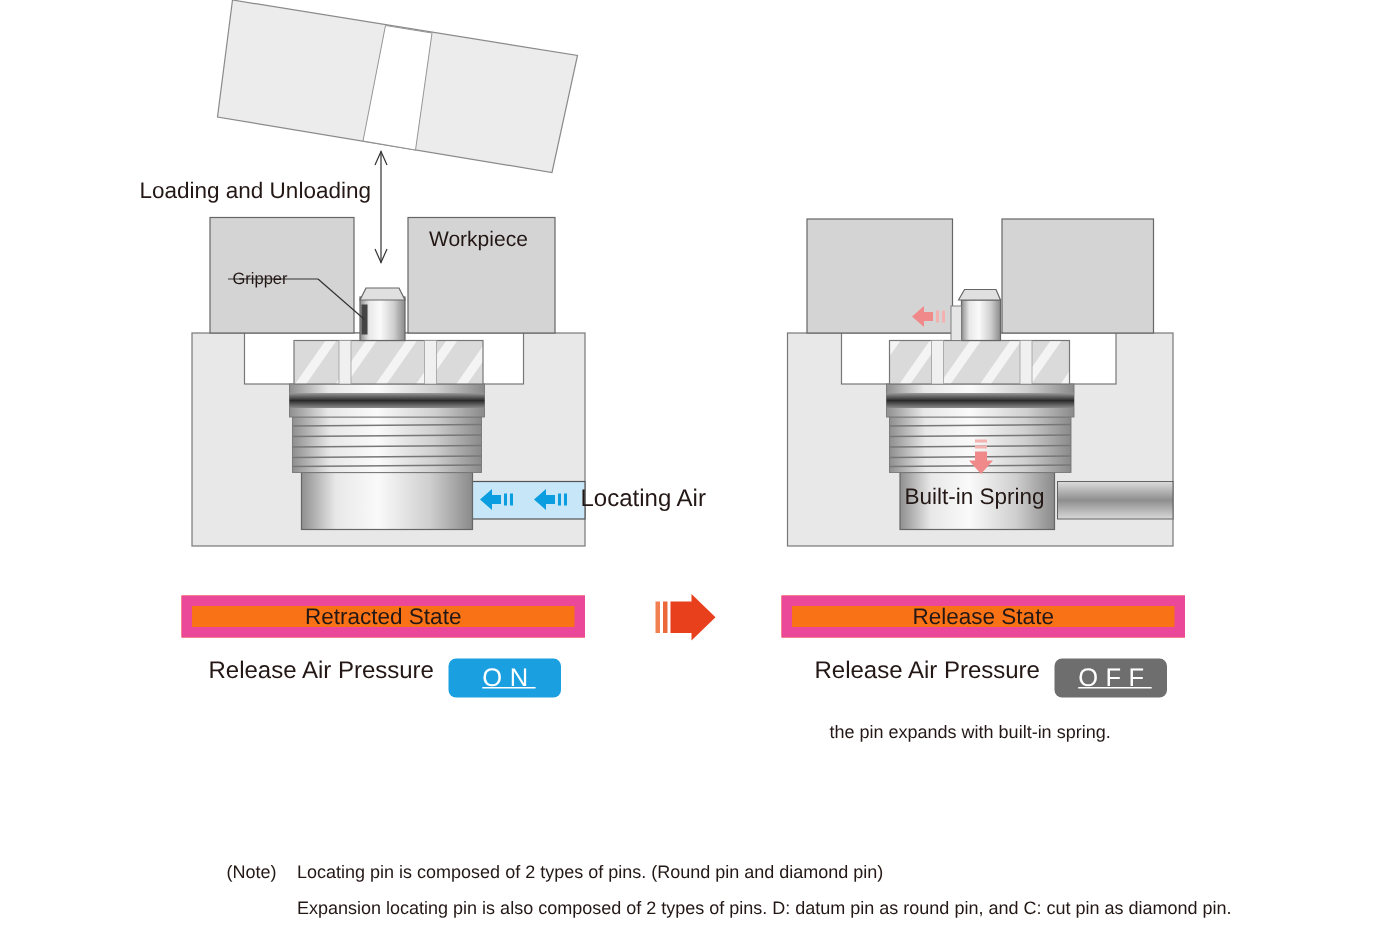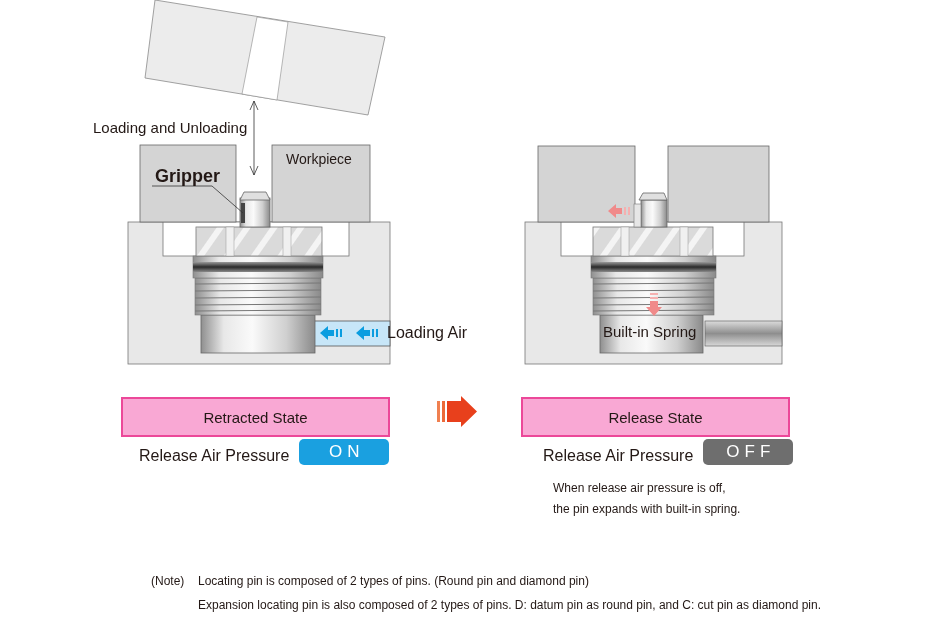--- a/index.html
+++ b/index.html
@@ -1,25 +1,25 @@
 <!DOCTYPE html>
 <html><head>
 <meta charset="utf-8">
 <style>
   html, body { margin: 0; padding: 0; background: #ffffff; }
   body { width: 930px; height: 634px; position: relative; overflow: hidden;
          font-family: "Liberation Sans", "DejaVu Sans", sans-serif; color: #231815; }
   svg.diagram { position: absolute; left: 0; top: 0; }
   .lbl { position: absolute; white-space: nowrap; }
-  .state-box { position: absolute; height: 40px; border: 2px solid #ec4899; background: #f9a8d4;
+  .state-box { position: absolute; height: 28px; border: 7px solid #ec4899; background: #f97316;
                box-sizing: border-box; display: flex; align-items: center; justify-content: center;
                font-size: 15px; color: #231815; }
-  .pressure { position: absolute; font-size: 16px; display: flex; align-items: flex-end; gap: 10px; }
-  .pill { display: inline-flex; align-items: center; justify-content: center; width: 90px; height: 26px;
-          border-radius: 5px; color: #ffffff; font-size: 17px; letter-spacing: 5px; padding-left: 5px; box-sizing: border-box; }
+  .pressure { position: absolute; font-size: 16px; display: flex; align-items: flex-start; gap: 10px; }
+  .pill { display: inline-flex; align-items: center; justify-content: center; width: 75px; height: 26px;
+          border-radius: 5px; color: #ffffff; font-size: 17px; letter-spacing: 5px; padding-left: 5px; box-sizing: border-box; text-decoration: underline; }
   .desc { position: absolute; font-size: 12px; line-height: 21px; }
   .note { position: absolute; font-size: 12px; line-height: 24px; }
 </style>
 </head>
 <body>
 
 <svg class="diagram" width="930" height="634" viewBox="0 0 930 634">
   <defs>
     <linearGradient id="metalH" x1="0" y1="0" x2="1" y2="0">
       <stop offset="0" stop-color="#8f8f8f"></stop>
@@ -144,39 +144,38 @@
 
   <g>
     <rect x="437" y="401" width="3" height="21" fill="#f08050"></rect>
     <rect x="442" y="401" width="3" height="21" fill="#ec6a3a"></rect>
     <polygon points="447,401 461,401 461,396 477,411.5 461,427 461,422 447,422" fill="#e8401c"></polygon>
   </g>
 </svg>
 
 <div class="lbl" style="left:65px; top:119px; font-size:15px;margin-left:28px;">Loading and Unloading</div>
 <div class="lbl" style="left:286px; top:151px; font-size:14px;">Workpiece</div>
-<div class="lbl" style="left:155px; top:166px; font-size:18px;font-weight:bold;">Gripper</div>
-<div class="lbl" style="left:387px; top:324px; font-size:16px;">Loading Air</div>
+<div class="lbl" style="left:155px; top:180px; font-size:11px;">Gripper</div>
+<div class="lbl" style="left:387px; top:324px; font-size:16px;">Locating Air</div>
 <div class="lbl" style="left:603px; top:323px; font-size:15px;">Built-in Spring</div>
 
 <div class="state-box" style="left:121px; top:397px; width:269px;">Retracted State</div>
 <div class="pressure" style="left:139px; top:439px;">
   <span>Release Air Pressure</span>
   <span class="pill" style="background:#1aa0e0;">ON</span>
 </div>
 <div class="desc" style="left:152px; top:478px;">
 </div>
 
 <div class="state-box" style="left:521px; top:397px; width:269px;">Release State</div>
 <div class="pressure" style="left:543px; top:439px;">
   <span>Release Air Pressure</span>
   <span class="pill" style="background:#6e6e6e;">OFF</span>
 </div>
 <div class="desc" style="left:553px; top:478px;">
-  <div>When release air pressure is off,</div>
   <div>the pin expands with built-in spring.</div>
 </div>
 
 <div class="note" style="left:151px; top:569px;">(Note)</div>
 <div class="note" style="left:198px; top:569px;">
   <div>Locating pin is composed of 2 types of pins. (Round pin and diamond pin)</div>
   <div>Expansion locating pin is also composed of 2 types of pins. D: datum pin as round pin, and C: cut pin as diamond pin.</div>
 </div>
 
 </body></html>

